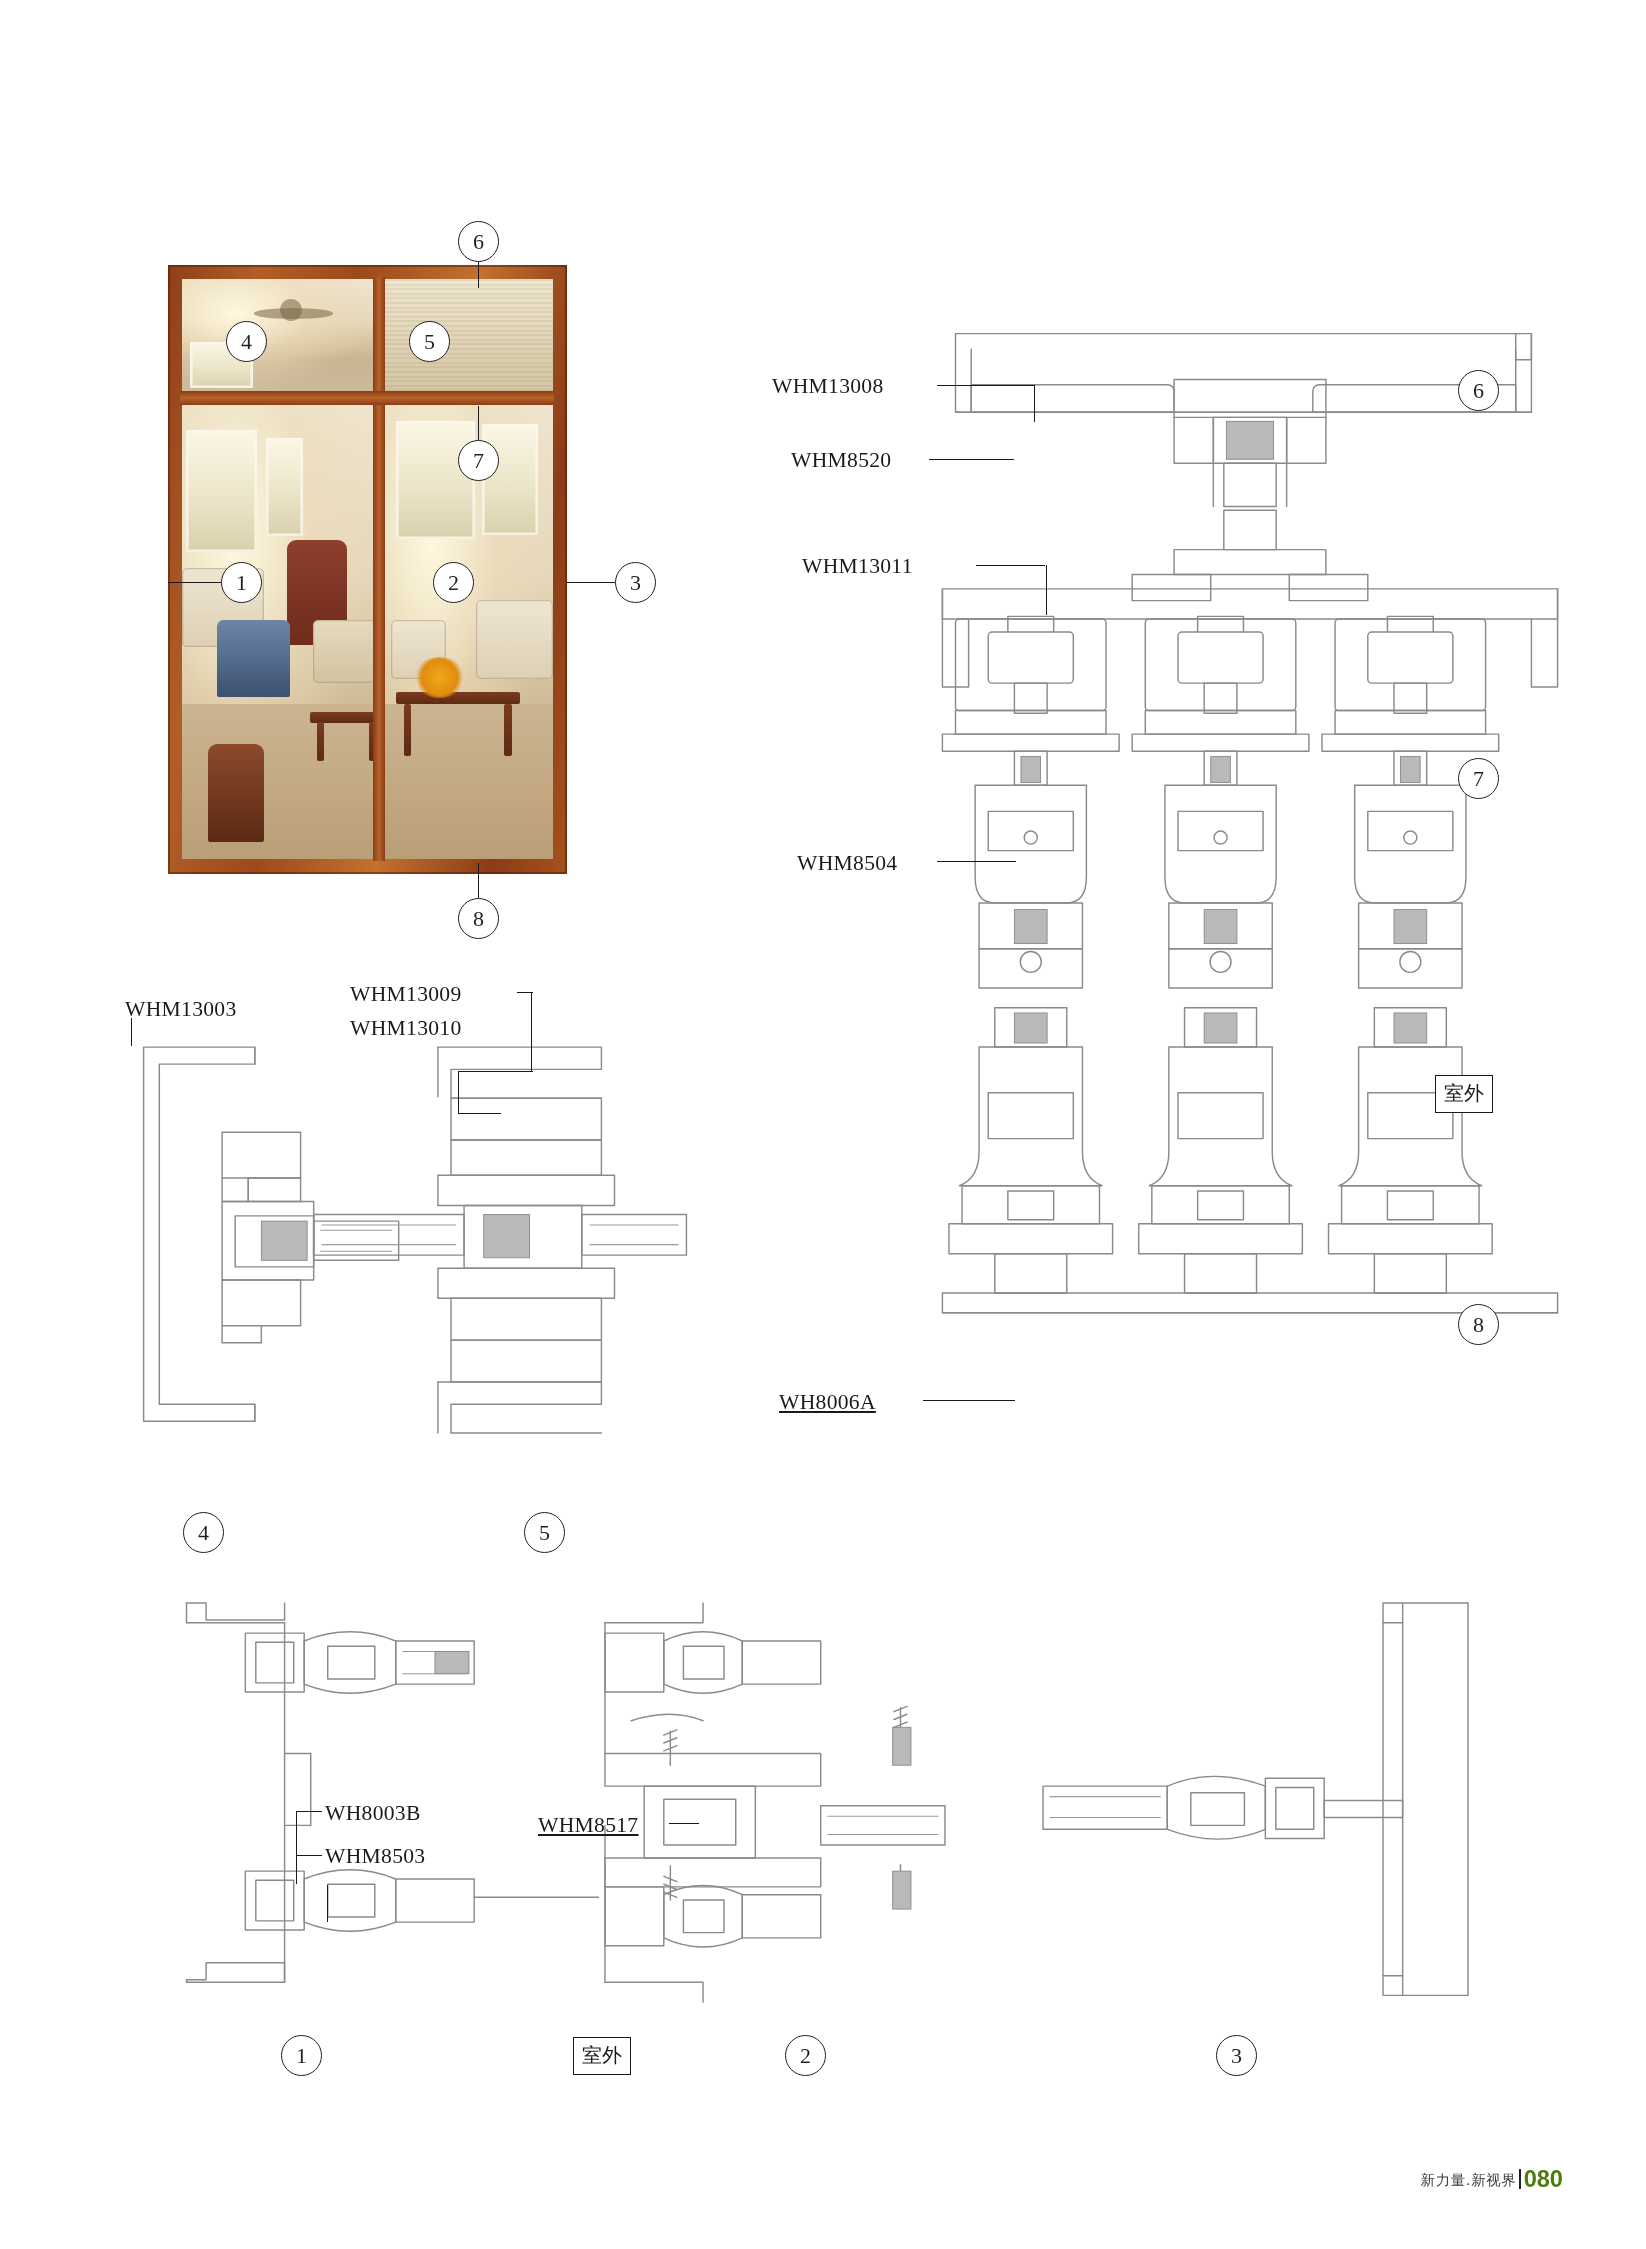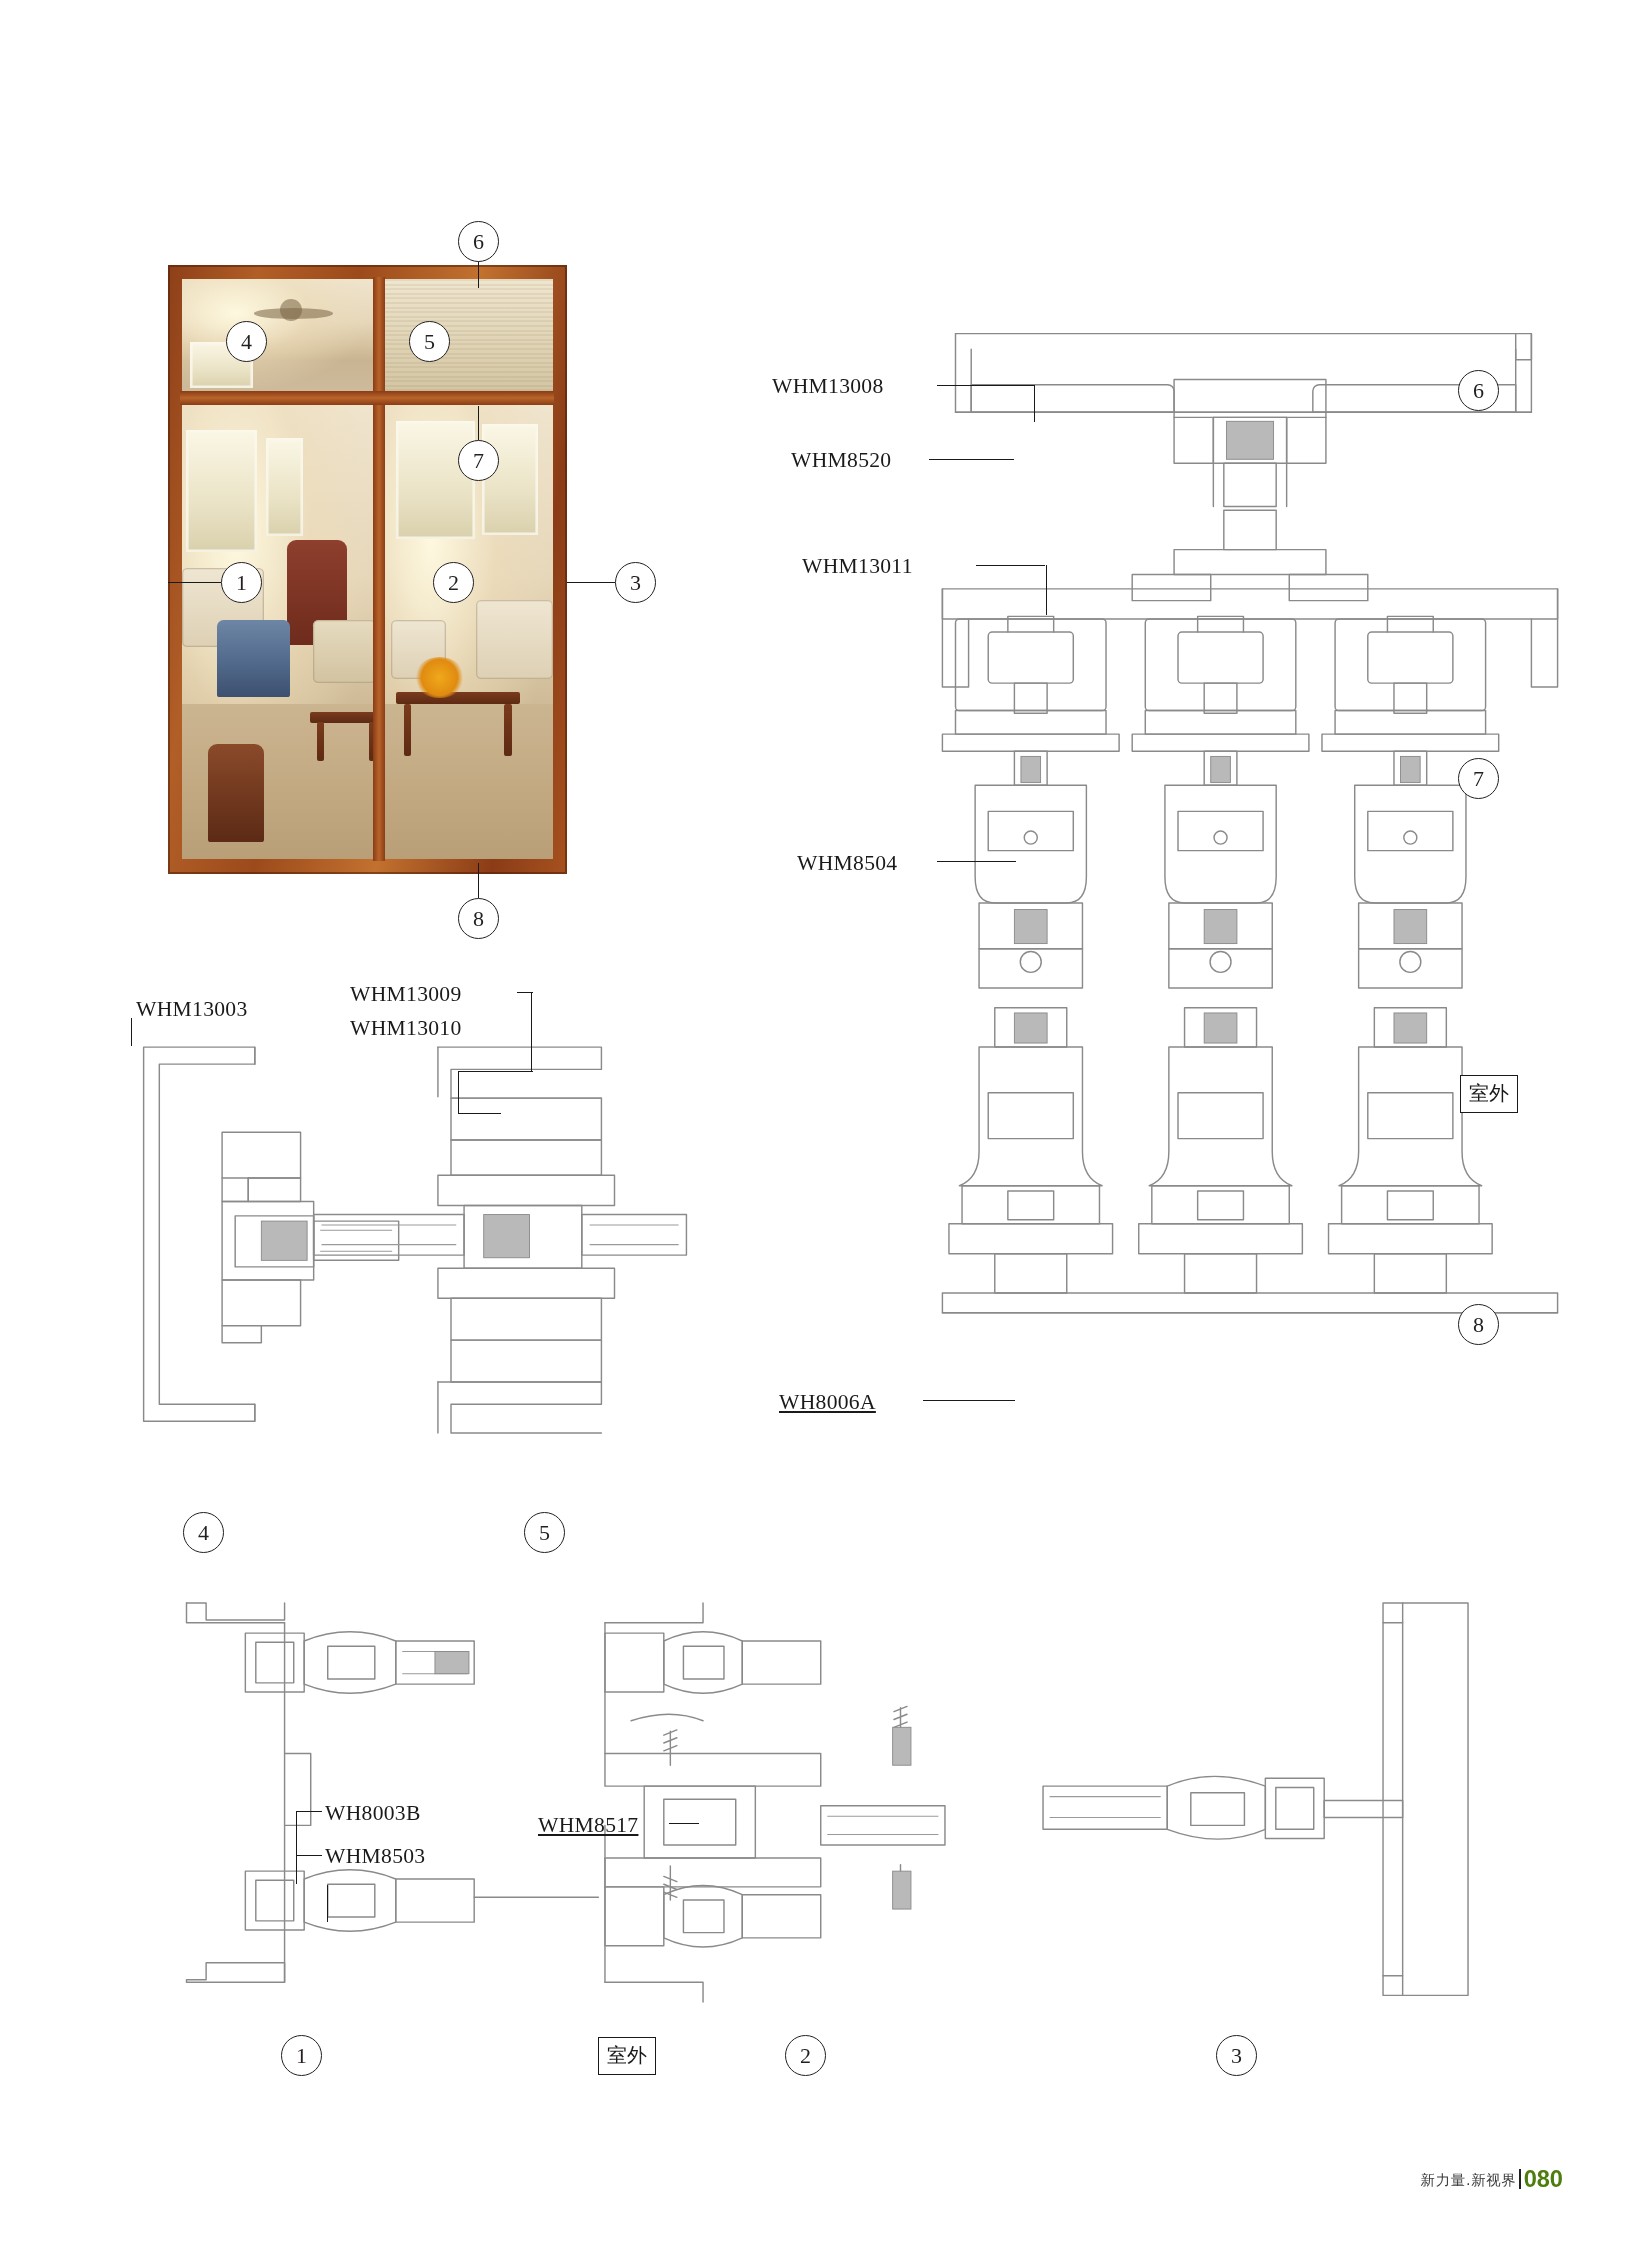--- a/index.html
+++ b/index.html
@@ -57,21 +57,20 @@
   .boxlabel {
     position: absolute;
     border: 1.3px solid #1a1a1a;
     font-family: "DejaVu Sans", sans-serif;
     font-size: 20px;
     padding: 3.9px 7.9px 5.2px 7.9px;
     color: #1a1a1a;
     background: #fff;
     white-space: nowrap;
     z-index: 25;
-    margin-left: 25px;
   }
   
   #photo-window {
     position: absolute;
     left: 168px;
     top: 265px;
     width: 399px;
     height: 609px;
     z-index: 10;
   }
@@ -451,21 +450,21 @@
         <path class="glassline" d="M292 292 h136 M292 322 h136"></path>
         <path class="dw" d="M60 358 h270 v46 h-270z"></path>
         <path class="dw" d="M80 404 h230 v64 h-230z"></path>
         <path class="dw" d="M80 468 h230 v64 h-230z"></path>
         <path class="dw" d="M60 532 h250 v34 h-230 v44 h230"></path>
         <path class="dw" d="M60 532 v78"></path>
       </g>
     </svg>
   </div>
 
-  <span class="partlabel" style="left:136px; top:997px;text-align:center;">WHM13003</span>
+  <span class="partlabel" style="left:125px; top:997px;text-align:center;">WHM13003</span>
   <div class="leader v" style="left:131px; top:1018px; height:27.5px;"></div>
 
   <span class="partlabel" style="left:350px; top:982px;">WHM13009</span>
   <span class="partlabel" style="left:350px; top:1016px;">WHM13010</span>
   <div class="leader h" style="left:517px; top:992px; width:15.7px;"></div>
   <div class="leader v" style="left:531px; top:992px; height:79px;"></div>
   <div class="leader h" style="left:458px; top:1071px; width:75px;"></div>
   <div class="leader v" style="left:458px; top:1071px; height:42px;"></div>
   <div class="leader h" style="left:458px; top:1113px; width:43px;"></div>
 

